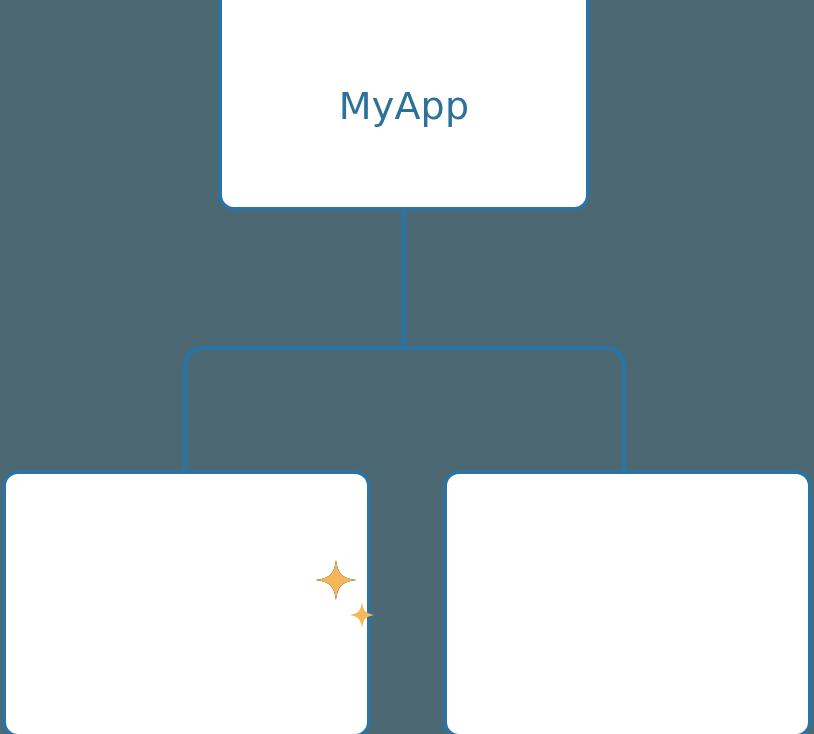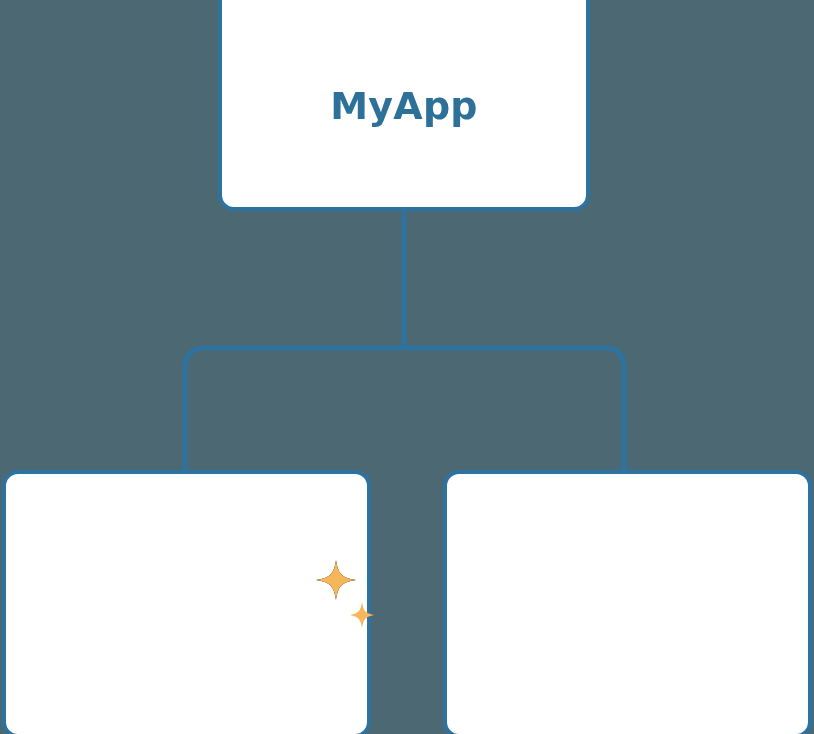--- a/index.html
+++ b/index.html
@@ -43,21 +43,21 @@
     border-radius: 16px;
     box-sizing: border-box;
   }
 
   .node-title {
     position: absolute;
     left: 0;
     right: 0;
     text-align: center;
     color: #2d7199;
-    font-weight: 700;
+    font-weight: 400;
     letter-spacing: 0.2px;
     white-space: nowrap;
   }
 
   
   #node-root {
     left: 218px;
     top: -4px;
     width: 372px;
     height: 215px;

